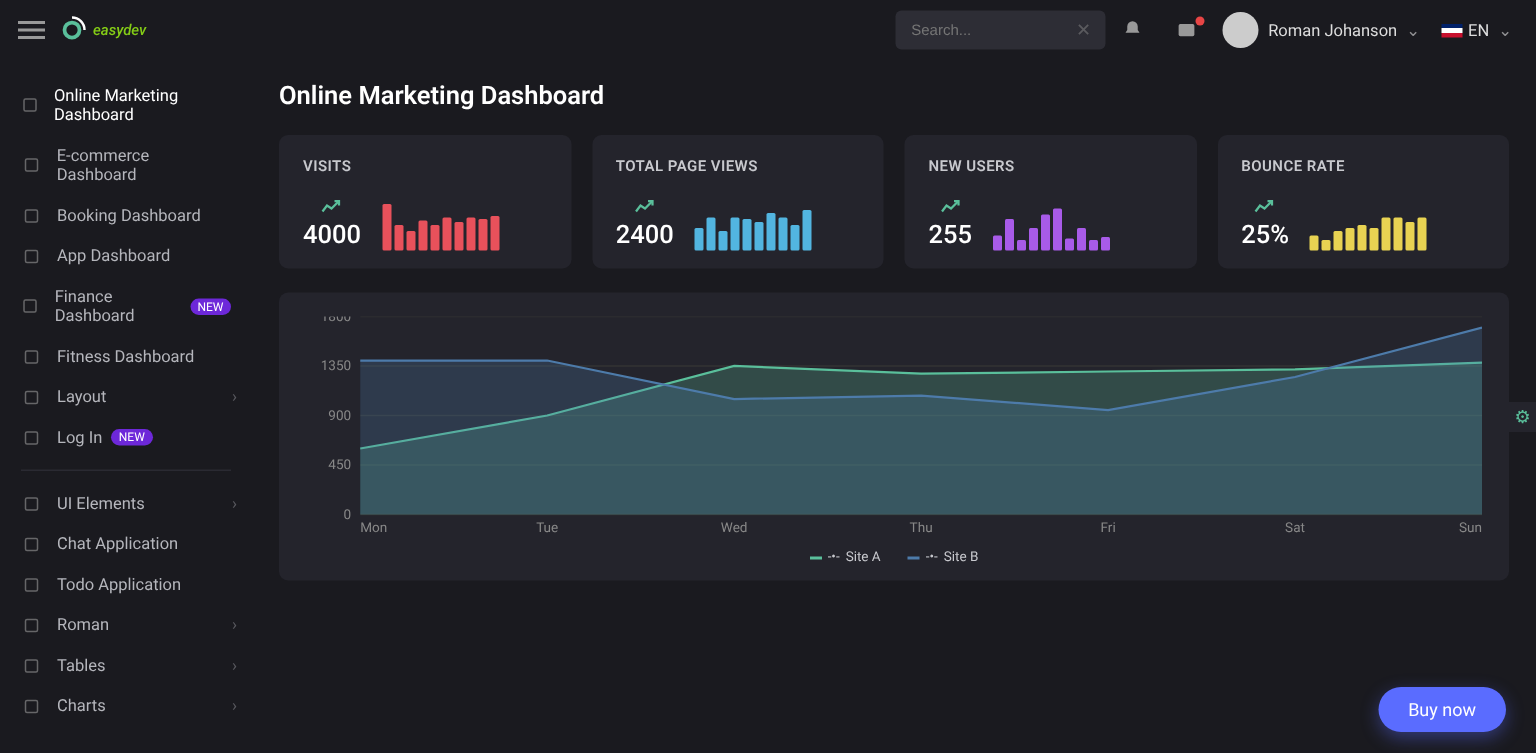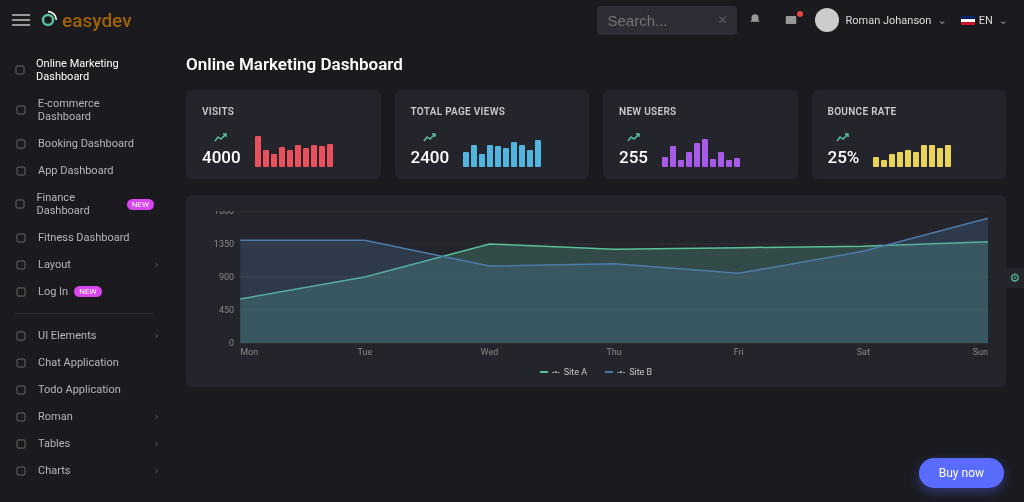--- a/index.html
+++ b/index.html
@@ -2,37 +2,37 @@
 <html><head>
 <meta charset="utf-8">
 <style>
 * { margin: 0; padding: 0; box-sizing: border-box; }
 body { font-family: -apple-system, BlinkMacSystemFont, "Segoe UI", Roboto, sans-serif; background: #1a1a1f; color: #c8c9ce; width: 1024px; height: 502px; overflow: hidden; font-size: 12px; }
 .topbar { height: 40px; display: flex; align-items: center; padding: 0 12px; }
 .hamburger { width: 18px; cursor: pointer; }
 .hamburger div { height: 2px; background: #999; margin: 3px 0; }
 .logo { display: flex; align-items: center; margin-left: 8px; }
 .logo-icon { width: 20px; height: 20px; margin-right: 4px; }
-.logo-text { color: #a16207; font-size: 19px; font-weight: 500; }
+.logo-text { color: #84cc16; font-size: 10px; font-weight: 500; font-style: italic; }
 .spacer { flex: 1; }
 .search { background: #2d2d35; border-radius: 4px; padding: 6px 10px; display: flex; align-items: center; width: 140px; color: #888; }
-.search input { background: transparent; border: none; outline: none; color: #ccc; font-size: 15px; width: 100px; }
+.search input { background: transparent; border: none; outline: none; color: #ccc; font-size: 10px; width: 100px; }
 .tb-icon { width: 28px; display: flex; justify-content: center; align-items: center; cursor: pointer; position: relative; margin: 0 4px; }
 .badge-dot { position: absolute; top: -2px; right: 2px; width: 6px; height: 6px; background: #e84545; border-radius: 50%; }
 .avatar { width: 24px; height: 24px; border-radius: 50%; background: #ccc; margin: 0 6px; }
 .user { display: flex; align-items: center; cursor: pointer; font-size: 11px; color: #ddd; }
 .chev { margin: 0 4px 0 6px; opacity: .6; }
 .lang { display: flex; align-items: center; cursor: pointer; margin-left: 10px; font-size: 11px; color: #ddd; }
 .flag { width: 14px; height: 9px; margin-right: 4px; background: linear-gradient(#012169 33%, #fff 33% 66%, #c8102e 66%); }
 .layout { display: flex; height: 462px; }
 .sidebar { width: 168px; background: #1a1a1f; padding-top: 10px; overflow-y: auto; }
 .nav-item { display: flex; align-items: center; padding: 7px 14px; cursor: pointer; font-size: 11px; color: #b5b6bc; position: relative; }
 .nav-item.active { color: #fff; }
 .nav-icon { width: 14px; margin-right: 10px; opacity: .6; display: flex; justify-content: center; }
-.badge { background: #d946ef; color: #fff; font-size: 8px; padding: 1px 5px; border-radius: 8px; margin-left: 6px; }
+.badge { background: #6d28d9; color: #fff; font-size: 8px; padding: 1px 5px; border-radius: 8px; margin-left: 6px; }
 .nav-chev { position: absolute; right: 10px; opacity: .4; }
 .separator { height: 1px; background: #2a2a32; margin: 8px 14px; }
 .main { flex: 1; padding: 14px 18px; overflow: hidden; }
 .page-title { color: #fff; font-size: 17px; font-weight: 600; margin-bottom: 16px; }
 .stat-row { display: flex; gap: 14px; margin-bottom: 16px; }
 .stat-card { background: #24242c; border-radius: 6px; padding: 16px 16px 12px; flex: 1; }
 .stat-title { font-size: 10px; font-weight: 600; color: #c8c9ce; letter-spacing: .3px; margin-bottom: 14px; }
 .stat-body { display: flex; align-items: flex-end; gap: 8px; }
 .stat-trend { display: flex; align-items: center; gap: 4px; flex-direction: column; }
 .stat-value { color: #fff; font-size: 17px; font-weight: 500; }

